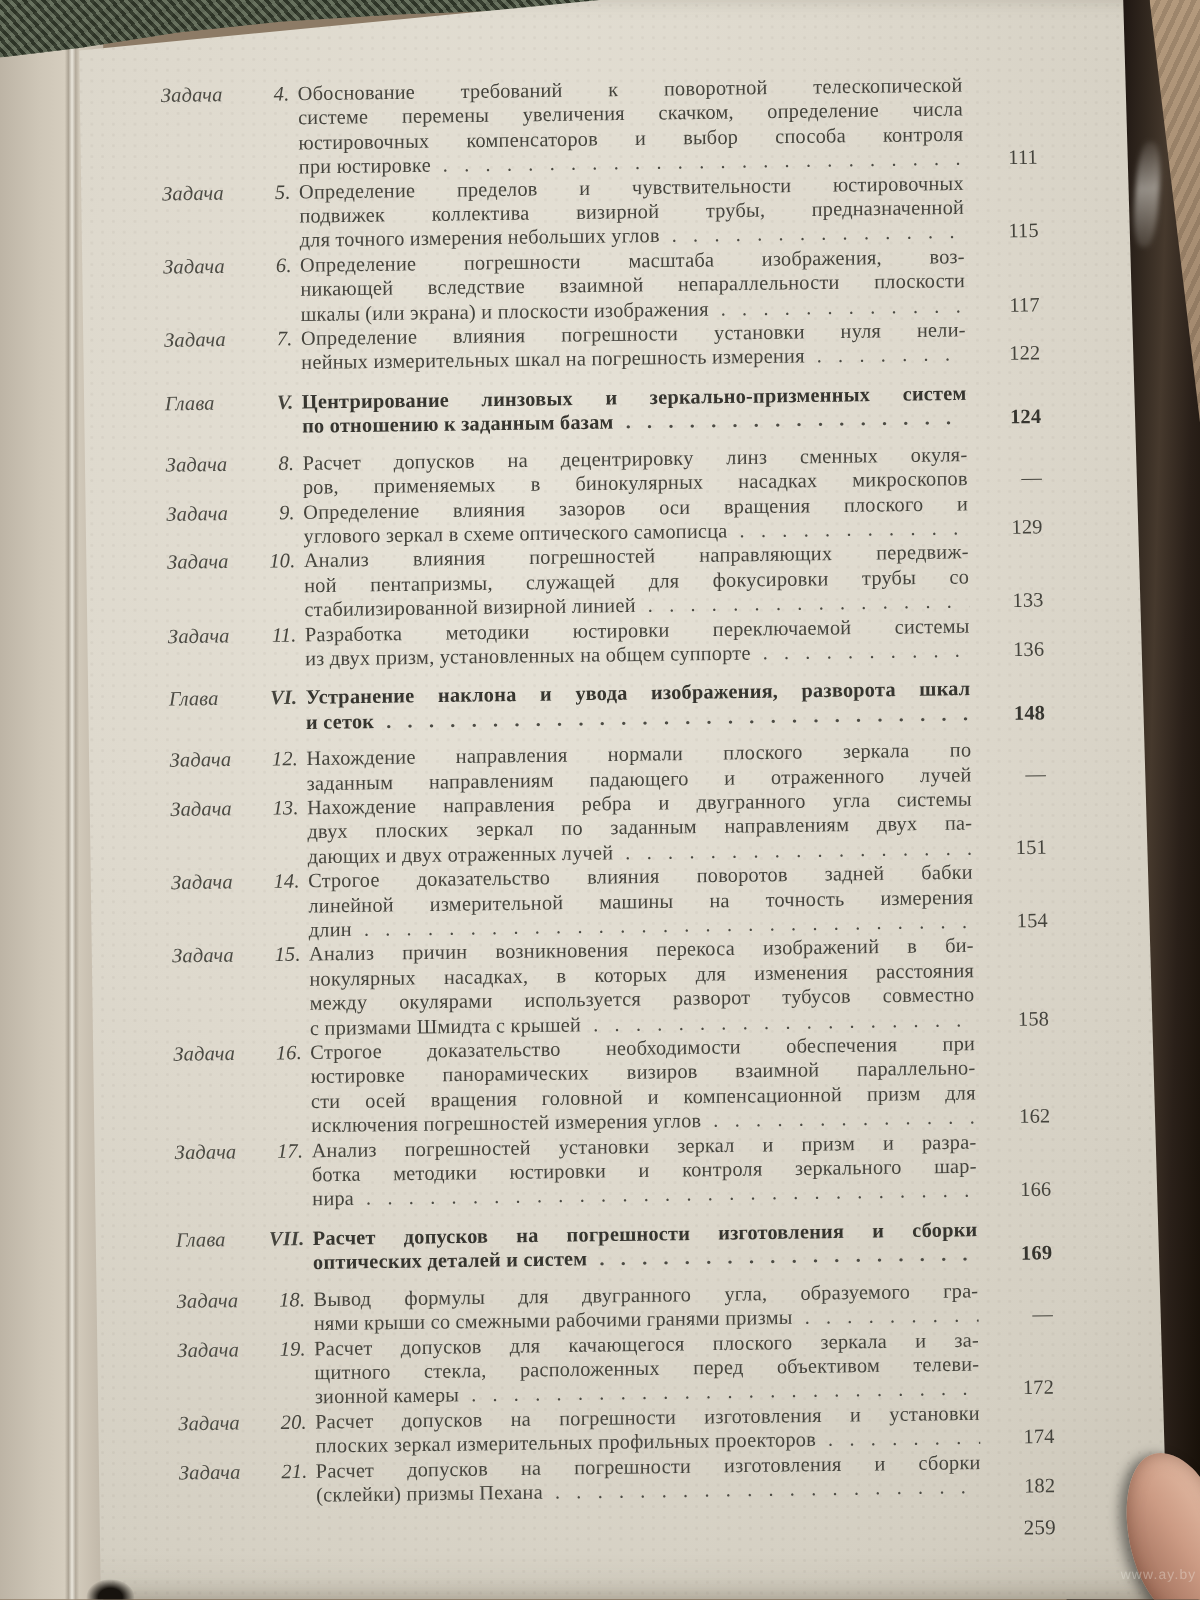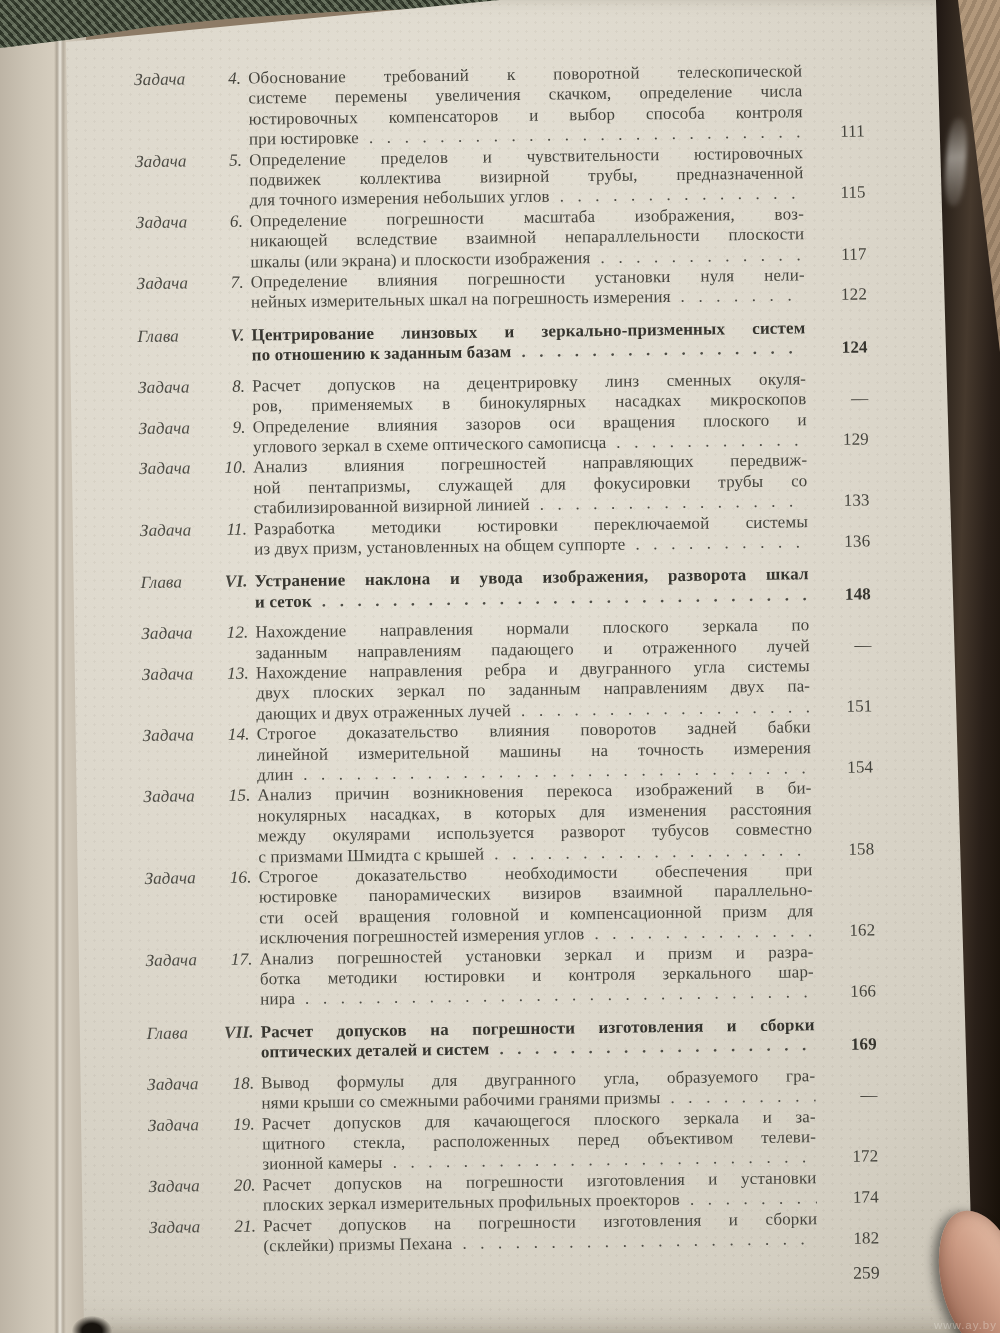--- a/index.html
+++ b/index.html
@@ -94,21 +94,21 @@
   
   .finger{
     position:absolute;right:-20px;bottom:-26px;width:78px;height:150px;
     border-radius:48% 52% 40% 60%/50% 45% 55% 50%;
     background:linear-gradient(250deg,#ecc7b0,#cc9b84 48%,#a06e5a 88%);
     box-shadow:inset 0 0 14px rgba(90,50,35,.45), -6px 0 10px rgba(0,0,0,.45);
     transform:rotate(-14deg);
   }
   
   .watermark{
-    position:absolute;right:3px;bottom:2px;z-index:9;
+    position:absolute;right:3px;bottom:14px;z-index:9;
     font-family:"Liberation Sans","DejaVu Sans",sans-serif;
     font-size:11.5px;letter-spacing:1px;color:rgba(238,236,230,.38);text-align:right;
   }
 </style>
 </head>
 <body>
 
 <div class="scene">
   <div class="cover-edge"></div>
   <div class="bg-tan"></div>

